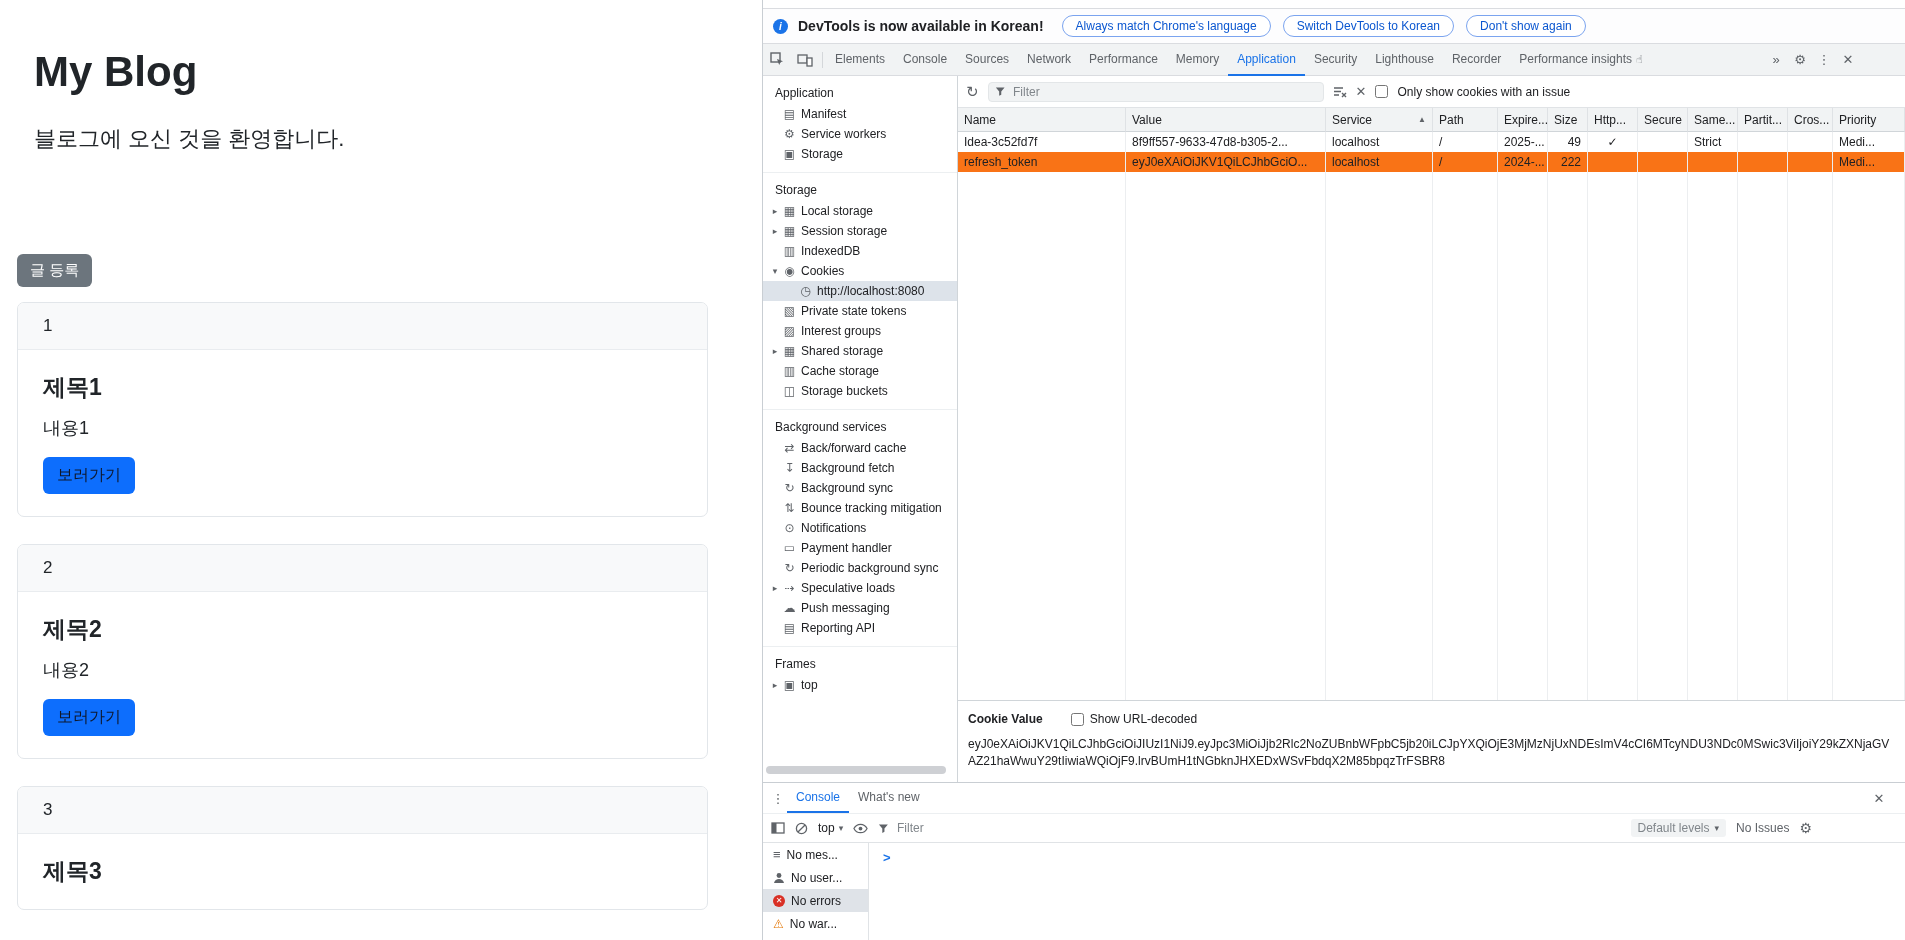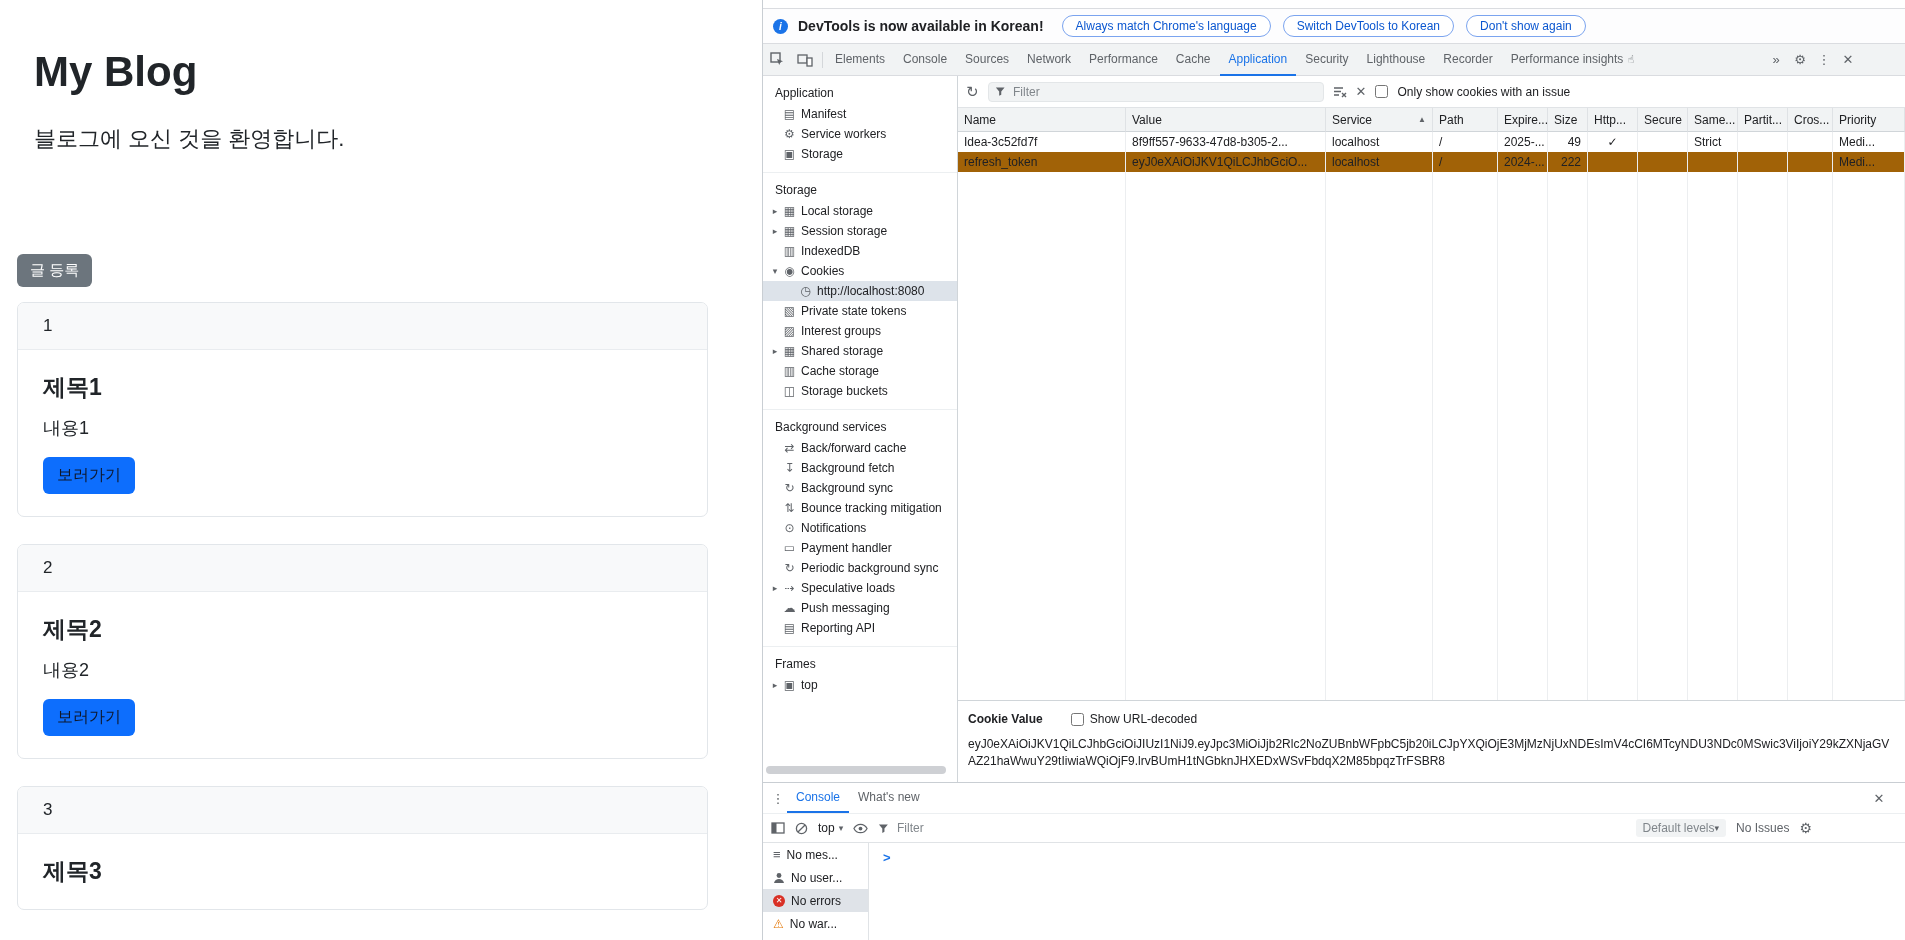--- a/index.html
+++ b/index.html
@@ -70,21 +70,21 @@
   .filterbox input::placeholder{color:#80868b;}
   .chk{width:13px;height:13px;margin:0;flex:none;cursor:pointer;}
   .chk-label{white-space:nowrap;}
   .grid{position:absolute;left:0;right:0;top:32px;height:592px;display:grid;
         grid-template-columns:168px 200px 107px 65px 50px 40px 50px 50px 50px 50px 45px minmax(60px,1fr);
         grid-template-rows:24px 20px 20px 1fr;}
   .hc{background:#f1f3f4;border-right:1px solid #dfe2e5;border-bottom:1px solid #d0d5d9;padding:4px 6px;
       white-space:nowrap;overflow:hidden;display:flex;align-items:center;justify-content:space-between;cursor:pointer;}
   .sort{font-size:8px;color:#5f6368;margin-left:2px;}
   .dc{border-right:1px solid #eceef0;padding:3px 6px;white-space:nowrap;overflow:hidden;cursor:default;}
-  .dc.rsel{background:#a16207;}
+  .dc.rsel{background:#f97316;}
   .dc.num{text-align:right;}
   .dc.ctr{text-align:center;}
   .fc{border-right:1px solid #eceef0;}
   .preview{position:absolute;left:0;right:0;top:624px;bottom:0;border-top:1px solid #d0d5d9;padding:8px 10px;}
   .pv-head{display:flex;align-items:center;gap:28px;height:20px;}
   .pv-label{font-weight:700;}
   .pv-chk{display:flex;align-items:center;gap:6px;}
   .pv-value{margin-top:7px;font-size:12px;line-height:17px;word-break:break-all;color:#202124;}
   
   .drawer{height:158px;border-top:1px solid #c9ced3;background:#fff;display:flex;flex-direction:column;flex:none;}
@@ -92,21 +92,21 @@
   .dtab{padding:0 9px;height:30px;line-height:29px;color:#5f6368;white-space:nowrap;cursor:pointer;}
   .dtab.active{color:#1a73e8;box-shadow:inset 0 -2px 0 #1a73e8;}
   .dx{margin-left:auto;}
   .dtoolbar{height:30px;display:flex;align-items:center;gap:10px;border-top:1px solid #eceff1;
             border-bottom:1px solid #e0e3e6;padding:0 93px 0 8px;flex:none;}
   .ctx{display:flex;align-items:center;gap:4px;color:#202124;white-space:nowrap;cursor:pointer;}
   .caret{font-size:9px;color:#5f6368;}
   .cfilter{display:flex;align-items:center;gap:6px;flex:1;min-width:0;}
   .cfilter input{border:none;outline:none;font-size:12px;font-family:inherit;width:100%;background:transparent;}
   .cfilter input::placeholder{color:#80868b;}
-  .levels{background:#f1f3f4;border-radius:3px;padding:2px 7px;color:#80868b;display:flex;
+  .levels{background:#f1f3f4;border-radius:3px;padding:2px 7px;color:#80868b;display:flex;gap:5px;
           align-items:center;white-space:nowrap;cursor:pointer;}
   .issues{white-space:nowrap;color:#5f6368;cursor:pointer;}
   .dbody{flex:1;display:flex;min-height:0;}
   .csb{width:106px;border-right:1px solid #e0e3e6;overflow:hidden;flex:none;}
   .csb-item{height:23px;display:flex;align-items:center;gap:6px;padding-left:10px;white-space:nowrap;cursor:pointer;}
   .csb-item.selitem{background:#dfe3e8;}
   .ic-list{color:#5f6368;font-size:13px;}
   .badge{width:12px;height:12px;border-radius:50%;color:#fff;font-size:8px;display:flex;align-items:center;
          justify-content:center;flex:none;}
   .badge-err{background:#d93025;}
@@ -168,21 +168,21 @@
             <rect x="10" y="5" width="5" height="8" fill="#fff" stroke="#5f6368" stroke-width="1.3"></rect>
           </svg>
       </span>
       <span class="vsep"></span>
       <span id="tabs" style="display:flex;">
           <div class="tab">Elements</div>
           <div class="tab">Console</div>
           <div class="tab">Sources</div>
           <div class="tab">Network</div>
           <div class="tab">Performance</div>
-          <div class="tab">Cache</div>
+          <div class="tab">Memory</div>
           <div class="tab active">Application</div>
           <div class="tab">Security</div>
           <div class="tab">Lighthouse</div>
           <div class="tab">Recorder</div>
           <div class="tab">Performance insights<span class="hand">☝</span></div>
         </span>
       <span class="tb-spacer"></span>
       <span class="tb-ctrl">»</span>
       <span class="tb-ctrl">⚙</span>
       <span class="tb-ctrl">⋮</span>

